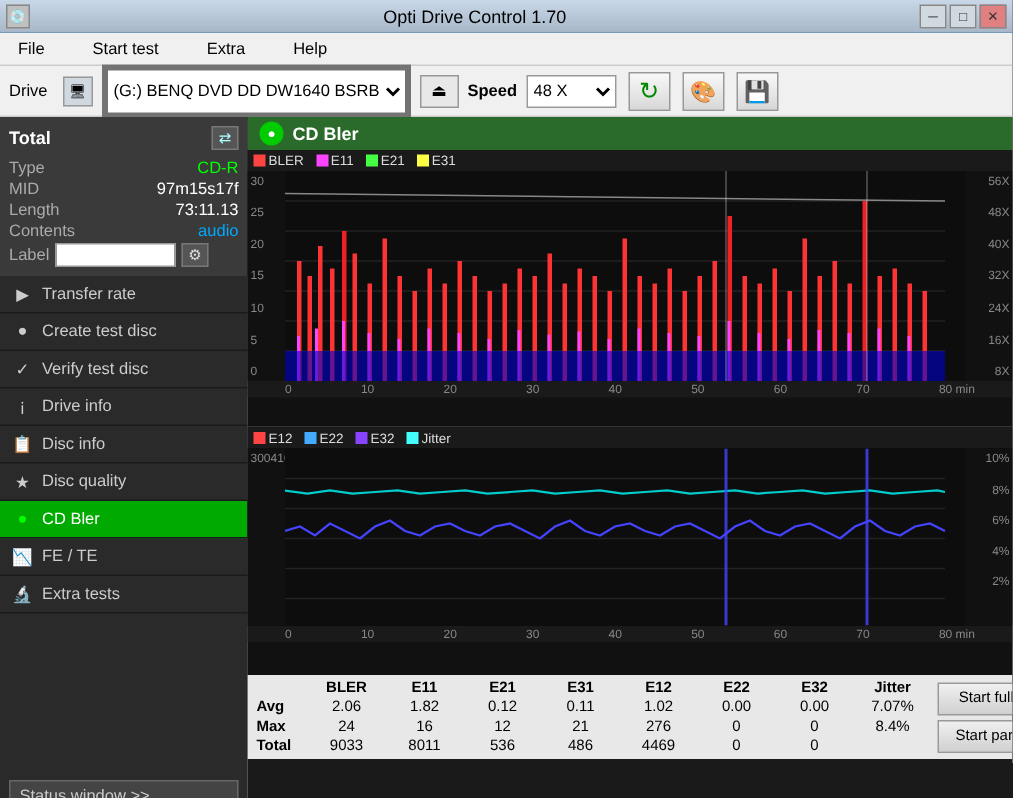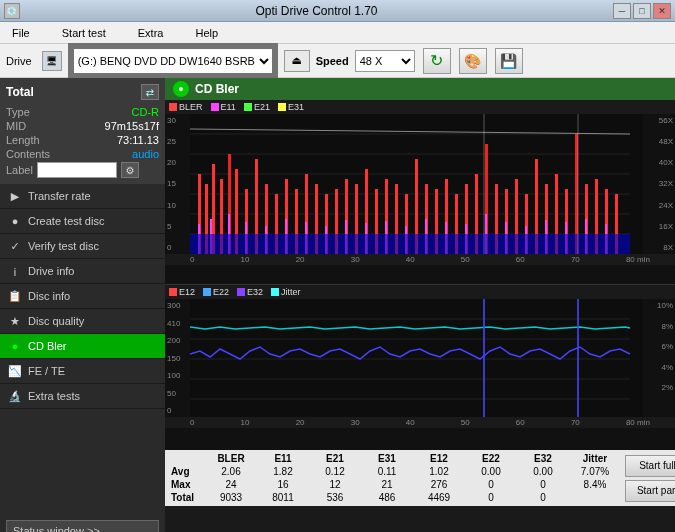--- a/index.html
+++ b/index.html
@@ -14,21 +14,21 @@
     .titlebar-close { background: #e08080; }
 
     
     .menubar { background: #f0f0f0; height: 22px; display: flex; align-items: center; padding: 0 4px; border-bottom: 1px solid #ccc; gap: 16px; }
     .menubar-item { padding: 2px 8px; font-size: 11px; cursor: pointer; color: #000; }
 
     
     .drivebar { background: #f0f0f0; height: 34px; display: flex; align-items: center; padding: 0 6px; gap: 6px; border-bottom: 1px solid #ccc; }
     .drive-label { font-size: 11px; font-weight: normal; color: #000; margin-right: 4px; }
     .drive-icon { width: 20px; height: 20px; background: #d0d8e0; border: 1px solid #999; display: flex; align-items: center; justify-content: center; font-size: 9px; }
-    .drive-select { height: 36px; min-width: 200px; font-size: 11px; border: 6px solid #737373; background: white; }
+    .drive-select { height: 36px; min-width: 200px; font-size: 11px; border: 4px solid #737373; background: white; }
     .eject-btn { width: 26px; height: 22px; background: #e8e8e8; border: 1px solid #999; display: flex; align-items: center; justify-content: center; cursor: pointer; font-size: 11px; }
     .speed-label { font-size: 11px; font-weight: bold; }
     .speed-select { height: 22px; width: 60px; font-size: 11px; border: 1px solid #999; background: white; }
     .toolbar-btn { width: 28px; height: 26px; background: linear-gradient(to bottom, #f8f8f8, #d8d8d8); border: 1px solid #999; display: flex; align-items: center; justify-content: center; cursor: pointer; font-size: 14px; margin-left: 2px; }
 
     
     .main-layout { display: flex; height: 468px; }
 
     
     .sidebar { width: 165px; background: #2a2a2a; display: flex; flex-direction: column; flex-shrink: 0; }
@@ -355,21 +355,21 @@
         <div class="legend-item">
           <span class="legend-dot" style="background:#8844ff;"></span>
           <span class="legend-text">E32</span>
         </div>
         <div class="legend-item">
           <span class="legend-dot" style="background:#44ffff;"></span>
           <span class="legend-text">Jitter</span>
         </div>
       </div>
       <div style="display:flex; flex:1; position:relative; height:118px; background:#0a0a0a;">
-        <div style="width:25px; display:flex; flex-direction:column; justify-content:space-between; padding:2px 2px; background:#111;">
+        <div style="width:25px; display:flex; flex-direction:row; justify-content:space-between; padding:2px 2px; background:#111;">
           <span style="font-size:8px; color:#888;">300</span>
           <span style="font-size:8px; color:#888;">410</span>
           <span style="font-size:8px; color:#888;">200</span>
           <span style="font-size:8px; color:#888;">150</span>
           <span style="font-size:8px; color:#888;">100</span>
           <span style="font-size:8px; color:#888;">50</span>
           <span style="font-size:8px; color:#888;">0</span>
         </div>
         <svg width="440" height="118" style="background:#0d0d0d; flex:1;">
 

